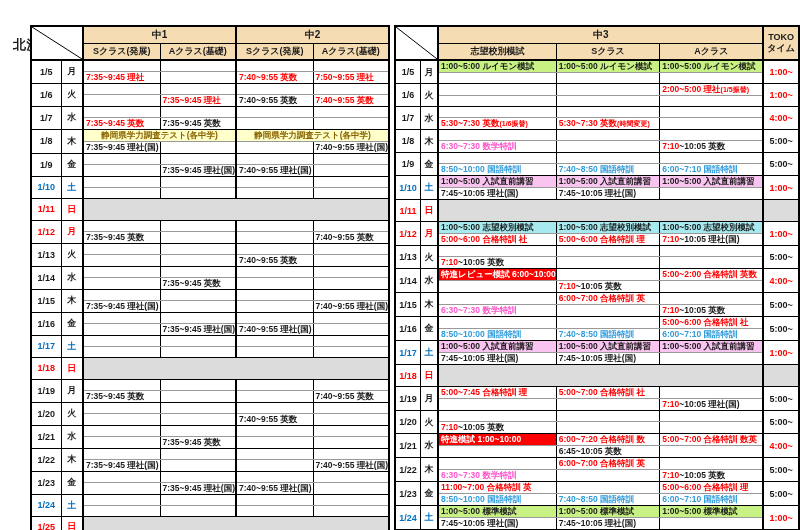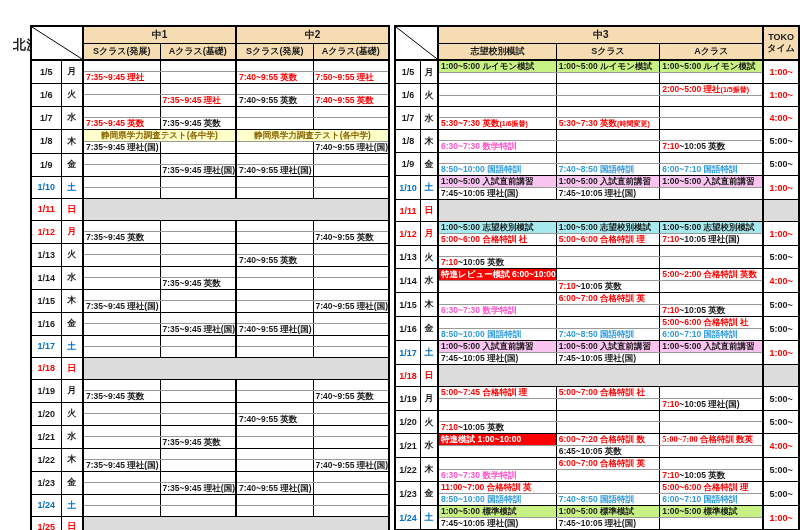--- a/index.html
+++ b/index.html
@@ -558,21 +558,21 @@
         <tr class="sub">
           <td class="c bot sepL"><span style="color: rgb(255, 0, 0);">7:10</span><span style="color: rgb(26, 26, 26);">~10:05 英数</span></td>
           <td class="c bot"></td>
           <td class="c bot"></td>
         </tr>
         <tr class="sub">
           <td class="date" rowspan="2" style="color: rgb(26, 26, 26);">1/21</td>
           <td class="date" rowspan="2" style="color: rgb(26, 26, 26);">水</td>
           <td class="c top sepL" style="background-color: rgb(255, 0, 0);"><span style="color: rgb(255, 255, 255);">特進模試 1:00~10:00</span></td>
           <td class="c top"><span style="color: rgb(255, 0, 0);">6:00~7:20 合格特訓 数</span></td>
-          <td class="c top"><span style="color: rgb(255, 0, 0); font-family: Liberation Serif, serif;">5:00~7:00 合格特訓 数英</span></td>
+          <td class="c top"><span style="color: rgb(255, 0, 0);">5:00~7:00 合格特訓 数英</span></td>
           <td class="toko" rowspan="2" style="color: rgb(255, 0, 0);">4:00~</td>
         </tr>
         <tr class="sub">
           <td class="c bot sepL"></td>
           <td class="c bot"><span style="color: rgb(26, 26, 26);">6:45~10:05 英数</span></td>
           <td class="c bot"></td>
         </tr>
         <tr class="sub">
           <td class="date" rowspan="2" style="color: rgb(26, 26, 26);">1/22</td>
           <td class="date" rowspan="2" style="color: rgb(26, 26, 26);">木</td>

